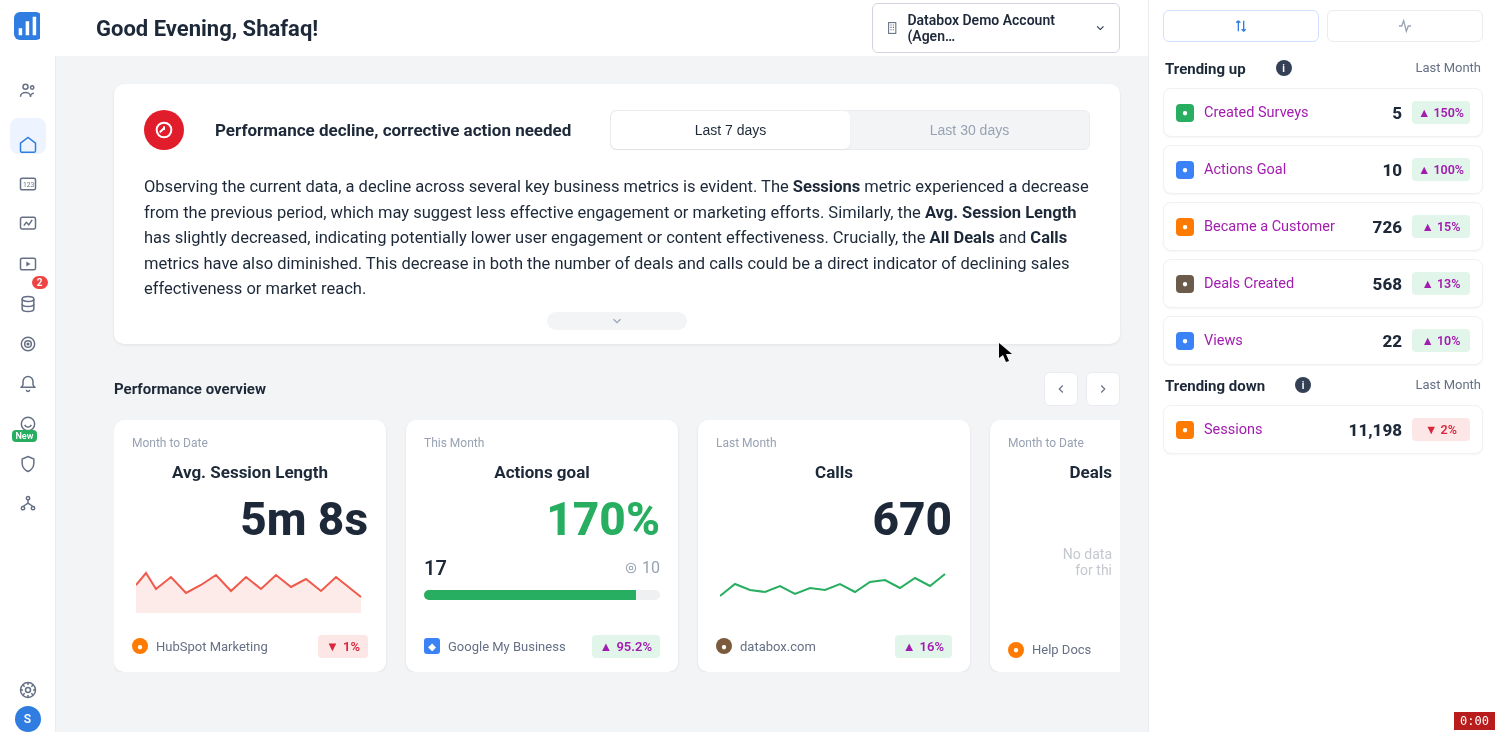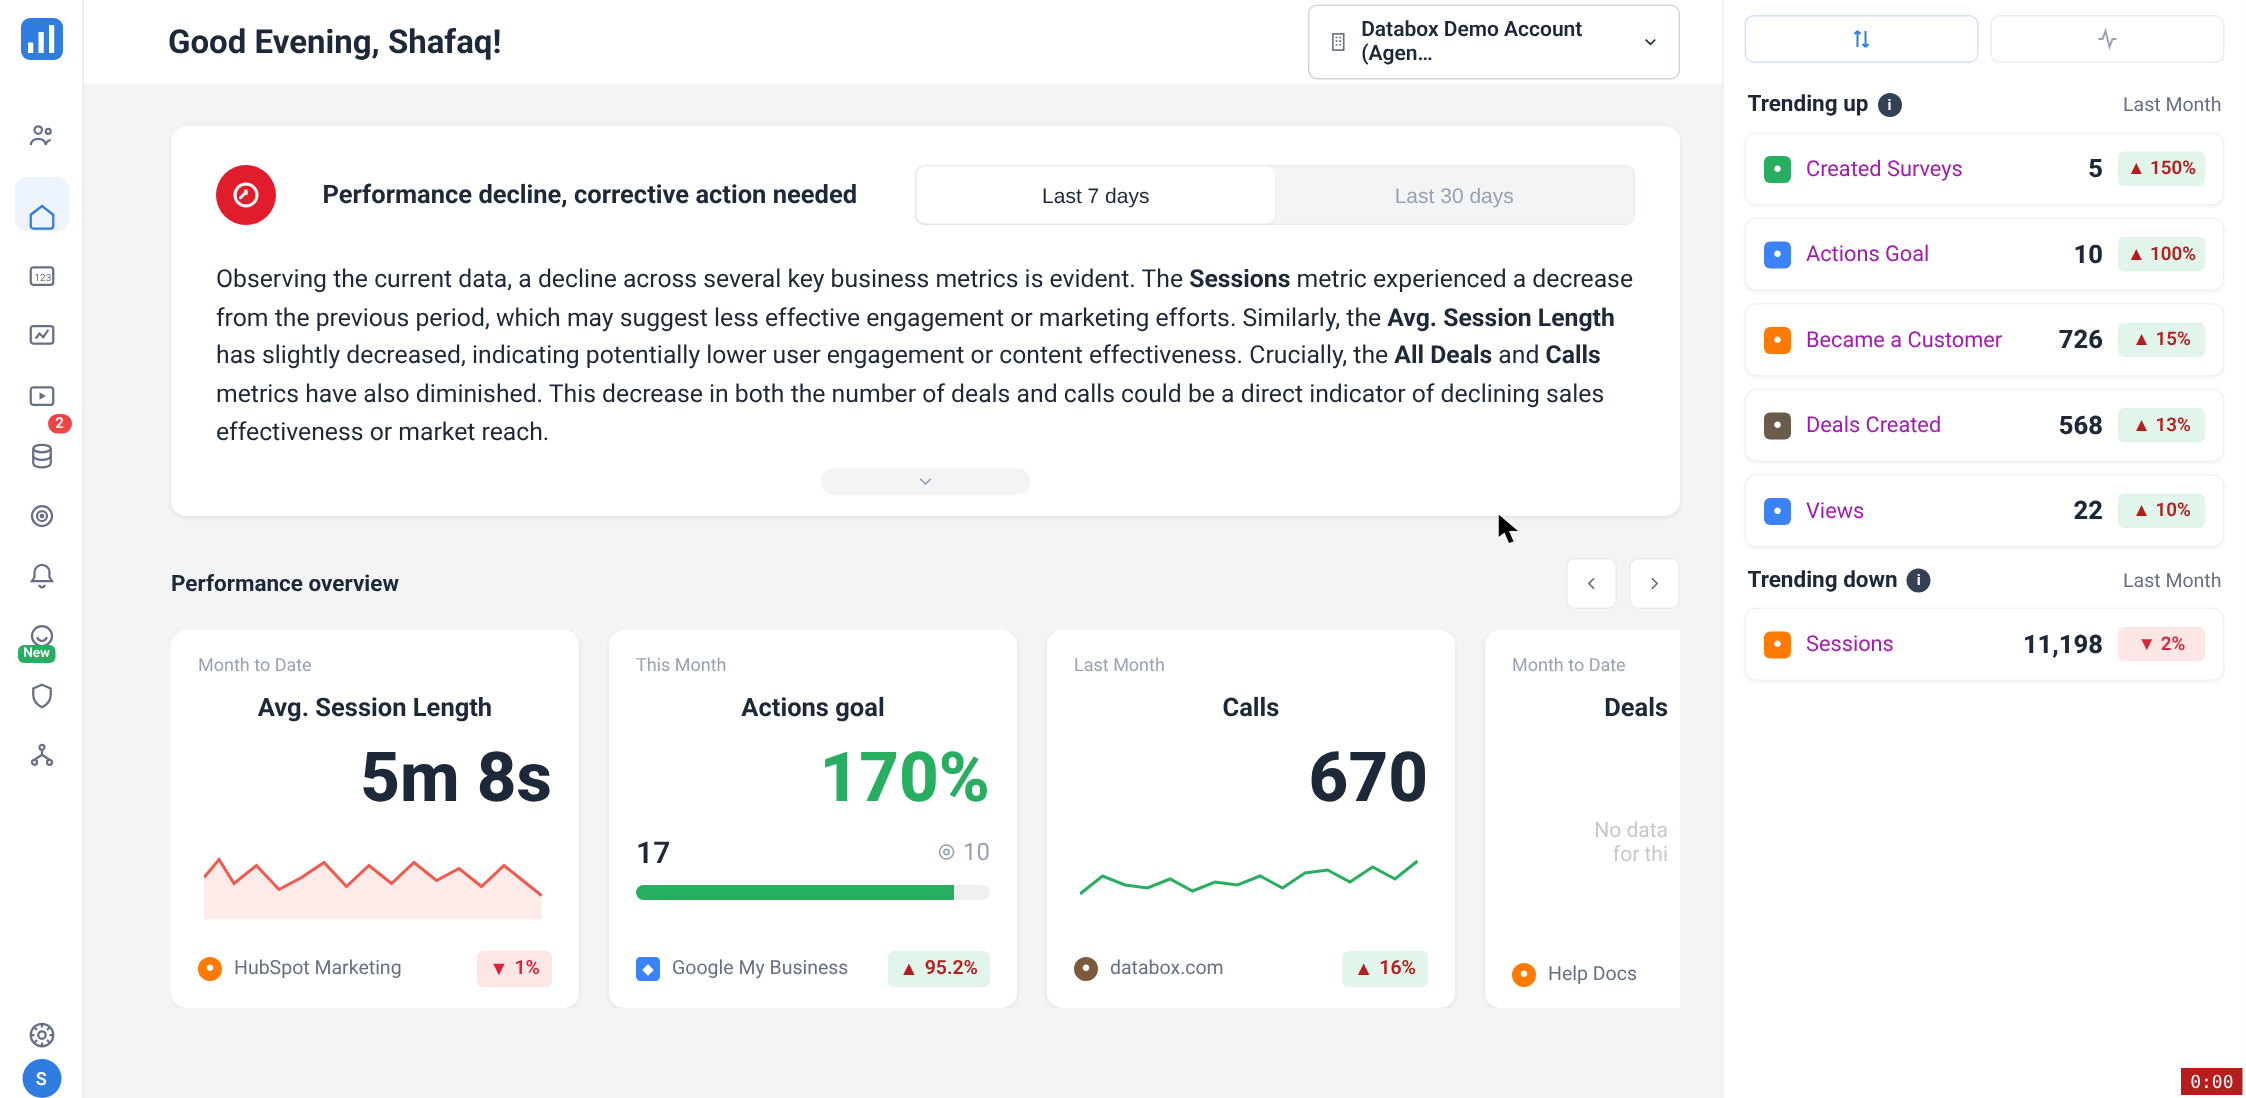--- a/index.html
+++ b/index.html
@@ -10,21 +10,21 @@
   .logo-icon { width: 28px; height: 28px; background: #2f7de1; border-radius: 6px; display:flex; align-items:center; justify-content:center; color:#fff; font-size:14px; margin-bottom: 20px; }
   .sidebar-item { width: 36px; height: 36px; border-radius: 8px; display: flex; align-items: flex-end; justify-content: center; color: #667085; position: relative; cursor: pointer; }
   .sidebar-item.active { background: #eef4ff; color: #2f7de1; }
   .sidebar-item svg { width: 20px; height: 20px; }
   .sidebar-badge { position:absolute; top:-2px; right:-2px; background:#ef4444; color:#fff; border-radius:10px; font-size:10px; padding:1px 5px; font-weight:600; }
   .sidebar-new { position:absolute; top:-8px; left:2px; background:#27ae60; color:#fff; border-radius:4px; font-size:9px; padding:1px 4px; font-weight:600; }
   .sidebar-bottom { margin-top:auto; display:flex; flex-direction:column; align-items:center; gap:6px; padding-bottom:0px; }
   .avatar { width:26px; height:26px; border-radius:50%; background:#2f7de1; color:#fff; display:flex; align-items:center; justify-content:center; font-size:12px; font-weight:600; }
 
   
-  .header { position:absolute; left:56px; top:0; right:349px; height:56px; display:flex; align-items:center; padding: 0 28px 0 56px; background:#fff; }
+  .header { position:absolute; left:40px; top:0; right:349px; height:56px; display:flex; align-items:center; padding: 0 28px 0 56px; background:#fff; }
   .greeting { font-size:22px; font-weight:700; }
   .account-switch { margin-left:auto; border:1px solid #d0d5dd; border-radius:6px; padding:8px 12px; display:flex; align-items:center; gap:8px; font-size:14px; font-weight:600; cursor:pointer; width:248px; }
   .account-switch .chev { margin-left:auto; }
 
   
   .main { position:absolute; left:56px; top:56px; right:349px; bottom:0; background:#f3f4f6; overflow:hidden; padding: 28px 28px 28px 58px; }
 
   .summary-card { background:#fff; border-radius:10px; box-shadow:0 1px 3px rgba(16,24,40,0.08); padding:26px 30px 14px 30px; position:relative; }
   .summary-head { display:flex; align-items:center; gap:18px; }
   .alert-circle { width:40px; height:40px; border-radius:50%; background:#e11d2b; display:flex; align-items:center; justify-content:center; color:#fff; }
@@ -44,33 +44,33 @@
   .cards-row { display:flex; gap:20px; overflow:hidden; }
   .metric-card { flex:0 0 272px; background:#fff; border-radius:10px; box-shadow:0 1px 3px rgba(16,24,40,0.08); padding:16px 18px 14px; display:flex; flex-direction:column; height:252px; position:relative; }
   .metric-period { font-size:12px; color:#98a2b3; margin-bottom:6px; }
   .metric-name { font-size:17px; font-weight:700; text-align:center; margin-top:6px; }
   .metric-value { font-size:46px; font-weight:800; text-align:right; margin-top:10px; }
   .metric-value.green { color:#27ae60; }
   .sparkline-wrap { flex:1; display:flex; align-items:center; justify-content:center; }
   .card-footer { display:flex; align-items:center; gap:8px; font-size:13px; color:#667085; }
   .source-dot { width:16px; height:16px; border-radius:50%; display:inline-flex; align-items:center; justify-content:center; font-size:10px; color:#fff; }
   .delta-badge { margin-left:auto; padding:4px 8px; border-radius:4px; font-size:13px; font-weight:600; display:flex; align-items:center; gap:4px; }
-  .delta-up { background:#e2f5ea; color:#b91c1c; }
+  .delta-up { background:#e2f5ea; color:#a21caf; }
   .delta-down { background:#fde6e6; color:#d7263d; }
   .goal-row { display:flex; justify-content:space-between; font-size:16px; color:#475467; align-items:center; margin-top:10px; }
   .progress { height:10px; background:#eef0f2; border-radius:5px; margin-top:10px; overflow:hidden; }
   .progress-bar { height:100%; background:#27ae60; }
   .nodata { color:#c4c8ce; text-align:right; font-size:14px; margin-top:auto; margin-bottom:auto; }
 
   
   .right-panel { position:absolute; right:0; top:0; width:349px; bottom:0; background:#fff; border-left:1px solid #eaecf0; padding:10px 14px; overflow:auto; }
   .right-tabs { display:flex; gap:8px; margin-bottom:18px; }
   .right-tabs button { flex:1; height:32px; border:1px solid #eaecf0; background:#fff; border-radius:6px; color:#98a2b3; display:flex; align-items:center; justify-content:center; cursor:pointer; }
   .right-tabs button.active { border-color:#d1e0ff; color:#2f7de1; }
-  .trend-head { display:flex; align-items:flex-end; font-size:15px; font-weight:700; margin:12px 2px 10px; }
+  .trend-head { display:flex; align-items:flex-start; font-size:15px; font-weight:700; margin:12px 2px 10px;gap:24px; }
   .trend-head .meta { margin-left:auto; font-size:13px; font-weight:400; color:#667085; }
   .info-dot { width:16px; height:16px; border-radius:50%; background:#344054; color:#fff; font-size:10px; display:inline-flex; align-items:center; justify-content:center; margin-left:6px; }
   .trend-item { display:flex; align-items:center; gap:10px; background:#fff; border:1px solid #f0f1f3; border-radius:8px; padding:12px 12px; margin-bottom:8px; box-shadow:0 1px 2px rgba(16,24,40,0.04); }
   .trend-label { font-size:14.5px; color:#a21caf; }
   .trend-val { margin-left:auto; font-size:17px; font-weight:800; }
   .trend-badge { width:58px; text-align:center; padding:4px 0; border-radius:4px; font-size:12.5px; font-weight:600; }
   .mini-icon { width:18px; height:18px; border-radius:4px; display:flex; align-items:center; justify-content:center; font-size:10px; color:#fff; }
 
   
   .video-time { position:absolute; right:2px; bottom:2px; background:#b91c1c; color:#fff; font-size:12px; padding:2px 6px; font-family:monospace; }

